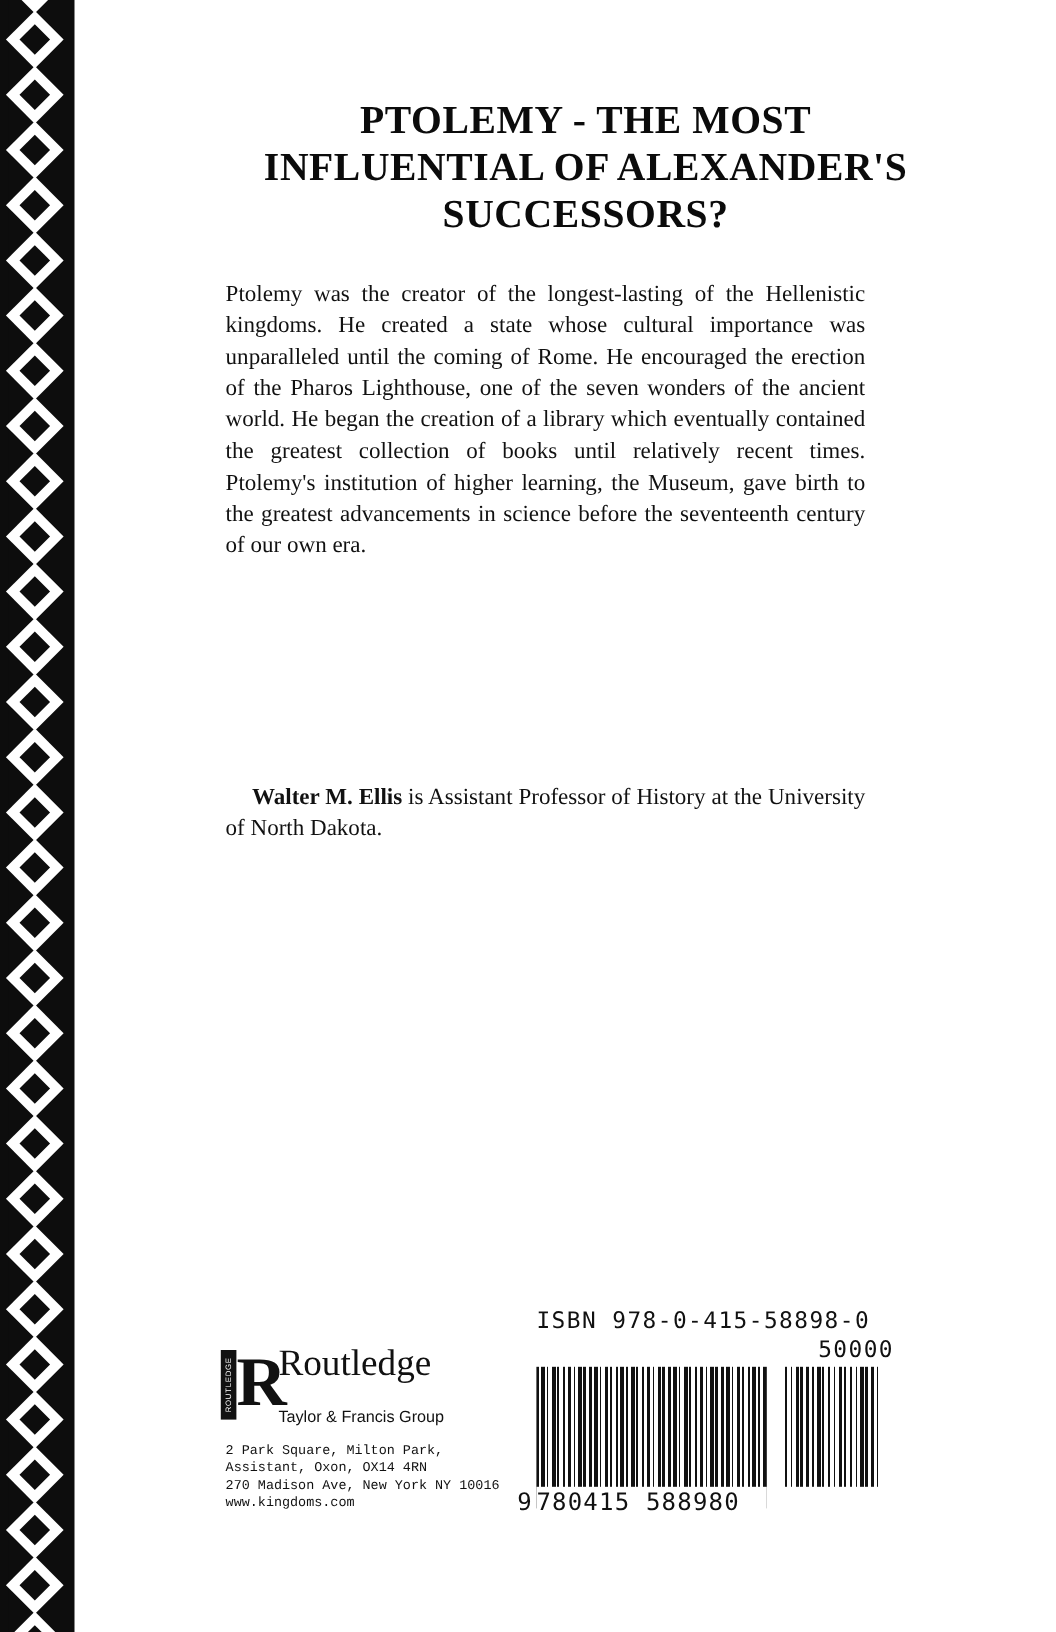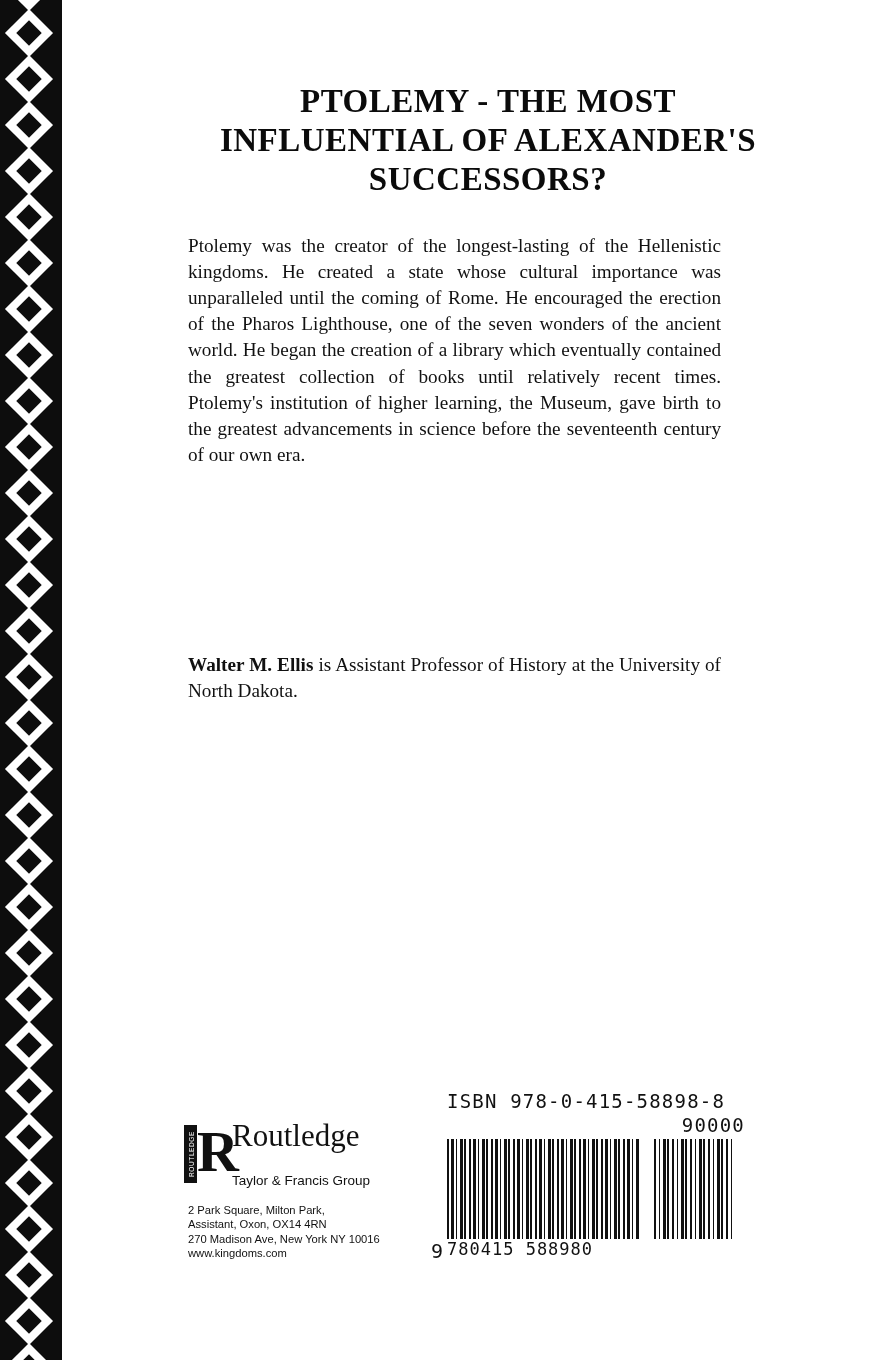--- a/index.html
+++ b/index.html
@@ -90,21 +90,21 @@
     font-size: 19.2px;
     line-height: 1.36;
     text-align: justify;
     color: #111111;
   }
   .p1 { top: 233px; }
   .p2 { top: 508px; }
   .p3 { top: 652px; }
   .p4 { top: 730px; font-weight: bold; }
 
-  .p3 .lead { font-weight: bold; }
+  .p3 .lead { font-weight: bold; margin-left: 22px; }
 
   
   .routledge {
     position: absolute;
     left: 122px;
     top: 1120px;
     width: 300px;
   }
   .rl-row {
     display: flex;
@@ -157,21 +157,21 @@
   .rl-sub {
     font-family: "Liberation Sans", sans-serif;
     font-size: 13.5px;
     margin-top: 22px;
     color: #111;
   }
   .address {
     position: absolute;
     left: 126px;
     top: 1203px;
-    font-family: Liberation Sans, sans-serif;
+    font-family: Liberation Mono, monospace;
     font-size: 11.2px;
     line-height: 1.28;
     color: #111;
   }
 
   
   .barcode-area {
     position: absolute;
     left: 385px;
     top: 1090px;
@@ -227,21 +227,21 @@
       #111 9px, #111 12px, #fff 12px, #fff 13px,
       #111 13px, #111 15px, #fff 15px, #fff 18px
     );
   }
   .ean-digits {
     position: absolute;
     left: 0;
     top: 100px;
     width: 192px;
     font-family: "DejaVu Sans Mono", monospace;
-    font-size: 17px;
+    font-size: 20px;
     letter-spacing: 1px;
     color: #111;
     background: #fff;
   }
   .ean-lead {
     position: absolute;
     left: -16px;
     top: 100px;
     font-family: "DejaVu Sans Mono", monospace;
     font-size: 20px;
@@ -349,22 +349,22 @@
   </div>
 
   <div class="address">
       <div>2 Park Square, Milton Park,</div>
       <div>Assistant, Oxon, OX14 4RN</div>
       <div>270 Madison Ave, New York NY 10016</div>
       <div>www.kingdoms.com</div>
     </div>
 
   <div class="barcode-area">
-    <div class="isbn-text">ISBN 978-0-415-58898-8</div>
-    <div class="addon-text">90000</div>
+    <div class="isbn-text">ISBN 978-0-415-58898-0</div>
+    <div class="addon-text">50000</div>
     <div class="bars">
       <div class="bar-main"></div>
       <div class="bar-addon"></div>
       <div class="ean-lead">9</div>
       <div class="ean-digits">780415 588980</div>
     </div>
   </div>
 
 </div>
 

